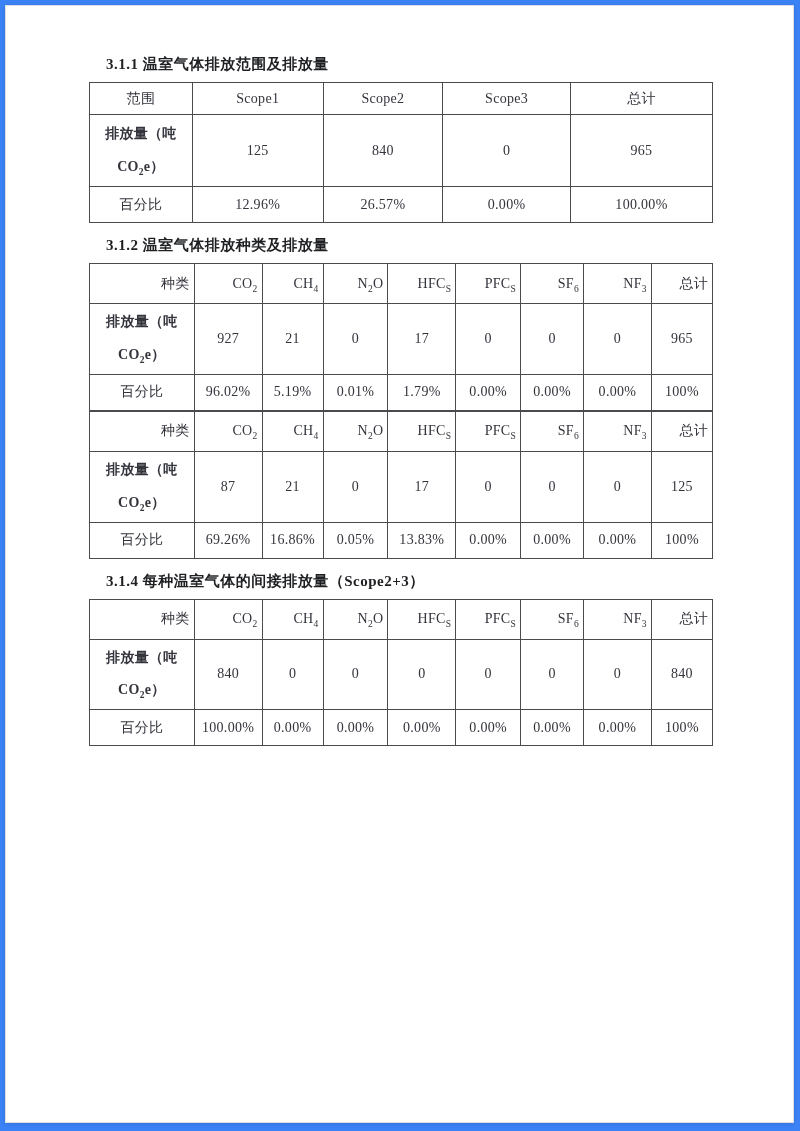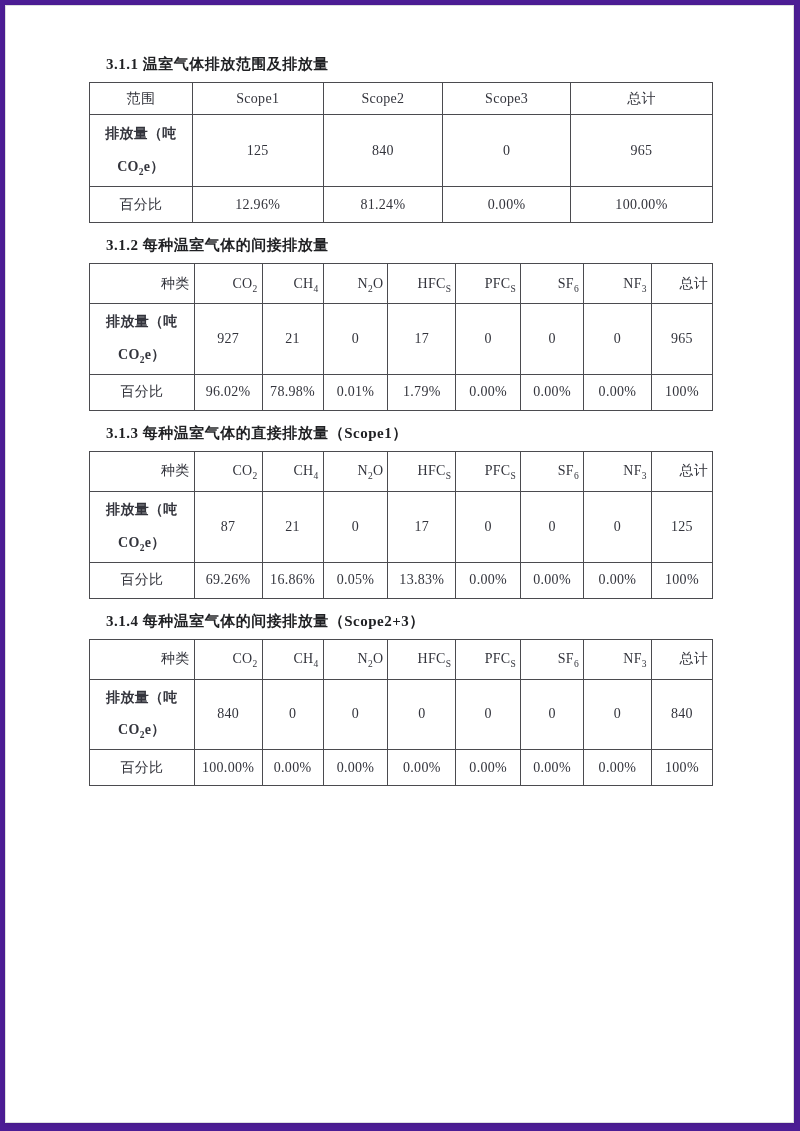--- a/index.html
+++ b/index.html
@@ -5,21 +5,21 @@
   html, body {
     margin: 0;
     padding: 0;
     background: #ecedef;
     font-family: "Liberation Serif", "DejaVu Serif", serif;
   }
   .canvas {
     position: relative;
     width: 800px;
     height: 1131px;
-    background: #4c1d95;
+    background: #3b82f6;
     overflow: hidden;
   }
   .page {
     position: absolute;
     left: 5px;
     top: 5px;
     width: 789px;
     height: 1118px;
     background: #ffffff;
     border: 1px solid #dcdde0;
@@ -92,30 +92,30 @@
           <tr class="data">
             <td class="wrap">排放量（吨CO<sub>2</sub>e）</td>
             <td>125</td>
             <td>840</td>
             <td>0</td>
             <td>965</td>
           </tr>
           <tr class="pct">
             <td>百分比</td>
             <td>12.96%</td>
-            <td>81.24%</td>
+            <td>26.57%</td>
             <td>0.00%</td>
             <td>100.00%</td>
           </tr>
         </tbody>
           </table>
       </div>
 
       <div class="sec">
-        <h3>3.1.2 每种温室气体的间接排放量</h3>
+        <h3>3.1.2 温室气体排放种类及排放量</h3>
         <table class="t t9">
           <colgroup>
             <col style="width:16.8%">
               <col style="width:10.9%">
               <col style="width:9.8%">
               <col style="width:10.4%">
               <col style="width:10.9%">
               <col style="width:10.4%">
               <col style="width:10.1%">
               <col style="width:10.9%">
@@ -140,34 +140,33 @@
             <td>0</td>
             <td>17</td>
             <td>0</td>
             <td>0</td>
             <td>0</td>
             <td>965</td>
           </tr>
           <tr class="pct">
             <td>百分比</td>
             <td>96.02%</td>
-            <td>78.98%</td>
+            <td>5.19%</td>
             <td>0.01%</td>
             <td>1.79%</td>
             <td>0.00%</td>
             <td>0.00%</td>
             <td>0.00%</td>
             <td>100%</td>
           </tr>
         </tbody>
           </table>
       </div>
 
       <div class="sec">
-        <h3>3.1.3 每种温室气体的直接排放量（Scope1）</h3>
         <table class="t t9">
           <colgroup>
             <col style="width:16.8%">
               <col style="width:10.9%">
               <col style="width:9.8%">
               <col style="width:10.4%">
               <col style="width:10.9%">
               <col style="width:10.4%">
               <col style="width:10.1%">
               <col style="width:10.9%">

